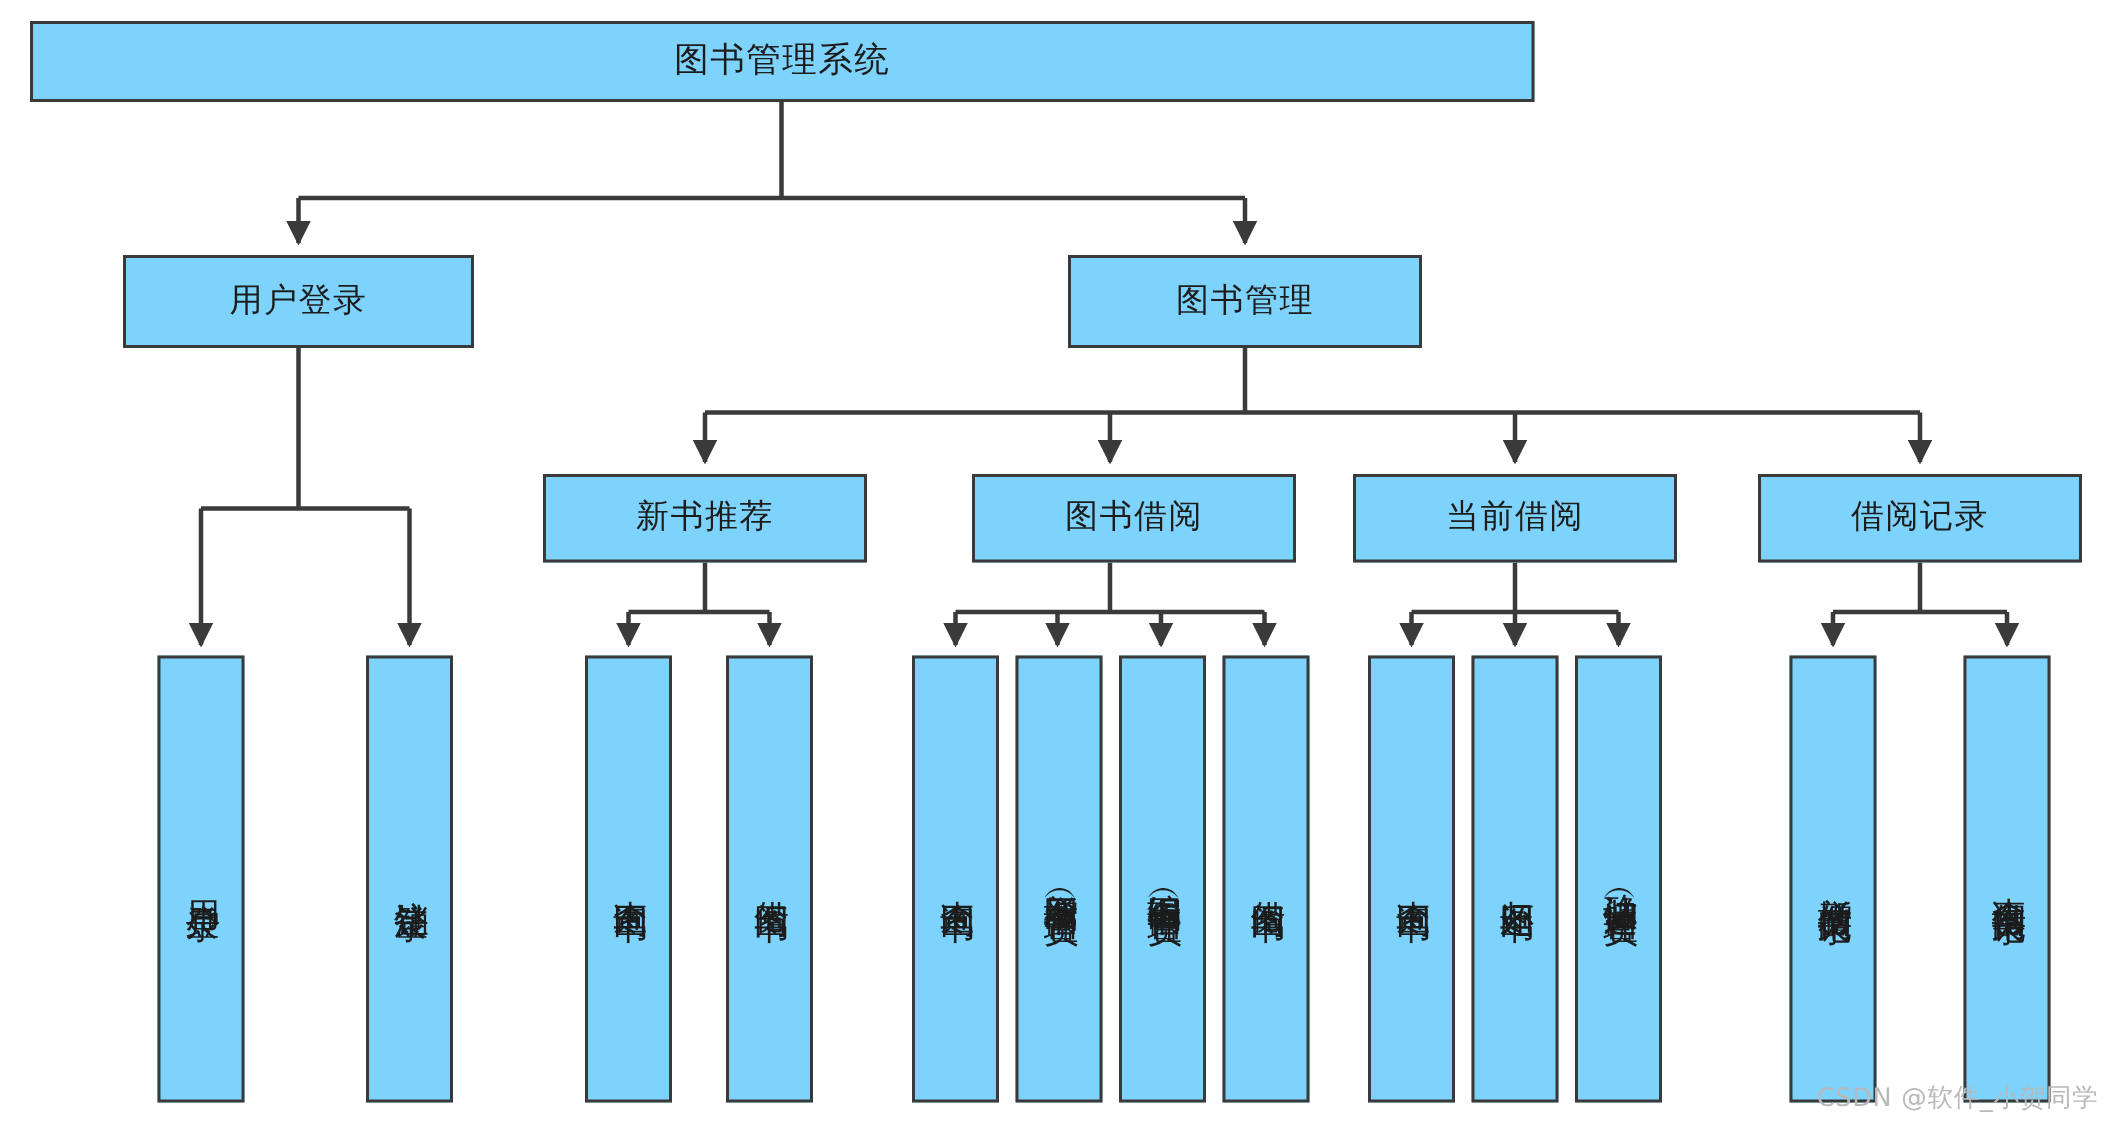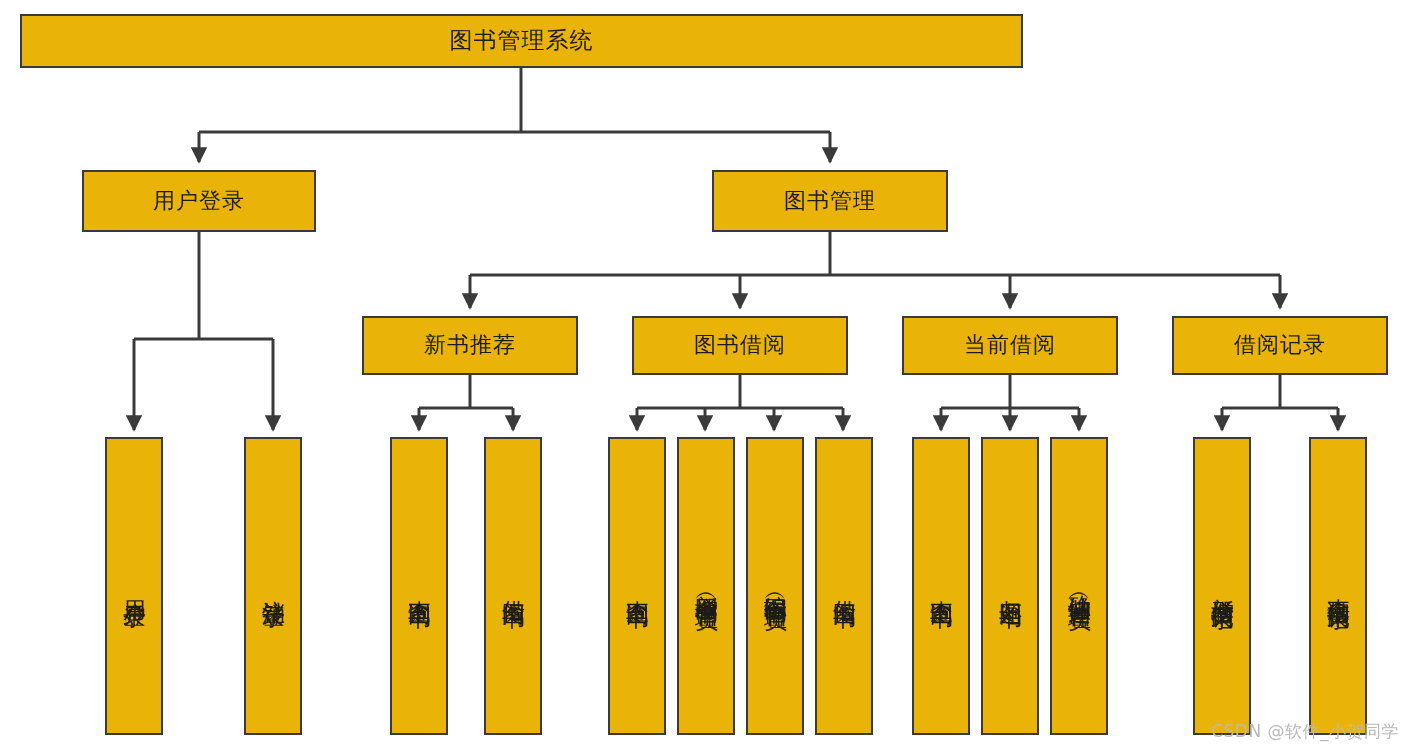--- a/index.html
+++ b/index.html
@@ -18,21 +18,21 @@
   #edges {
     position: absolute;
     left: 0;
     top: 0;
     width: 1405px;
     height: 747px;
   }
   .node {
     position: absolute;
     box-sizing: border-box;
-    background: #eab308;
+    background: #7dd3fc;
     border: 2px solid #3a3a3a;
     display: flex;
     align-items: center;
     justify-content: center;
     color: #1c1c1c;
     z-index: 2;
   }
   .node-h {
     font-size: 22px;
     letter-spacing: 1px;
@@ -132,21 +132,21 @@
   <div class="node node-h" style="left:82px; top:170px; width:234px; height:62px;">
     <span>用户登录</span>
   </div>
   <div class="node node-h" style="left:362px; top:316px; width:216px; height:59px;">
     <span>新书推荐</span>
   </div>
 
   <div class="node node-h" style="left:712px; top:170px; width:236px; height:62px;">
     <span>图书管理</span>
   </div>
-  <div class="node node-h" style="left:632px; top:316px; width:216px; height:59px;">
+  <div class="node node-h" style="left:648px; top:316px; width:216px; height:59px;">
     <span>图书借阅</span>
   </div>
   <div class="node node-h" style="left:902px; top:316px; width:216px; height:59px;text-align:right;">
     <span>当前借阅</span>
   </div>
   <div class="node node-h" style="left:1172px; top:316px; width:216px; height:59px;">
     <span>借阅记录</span>
   </div>
 
   <div class="node node-v" style="left:105px; top:437px; width:58px; height:298px;">

